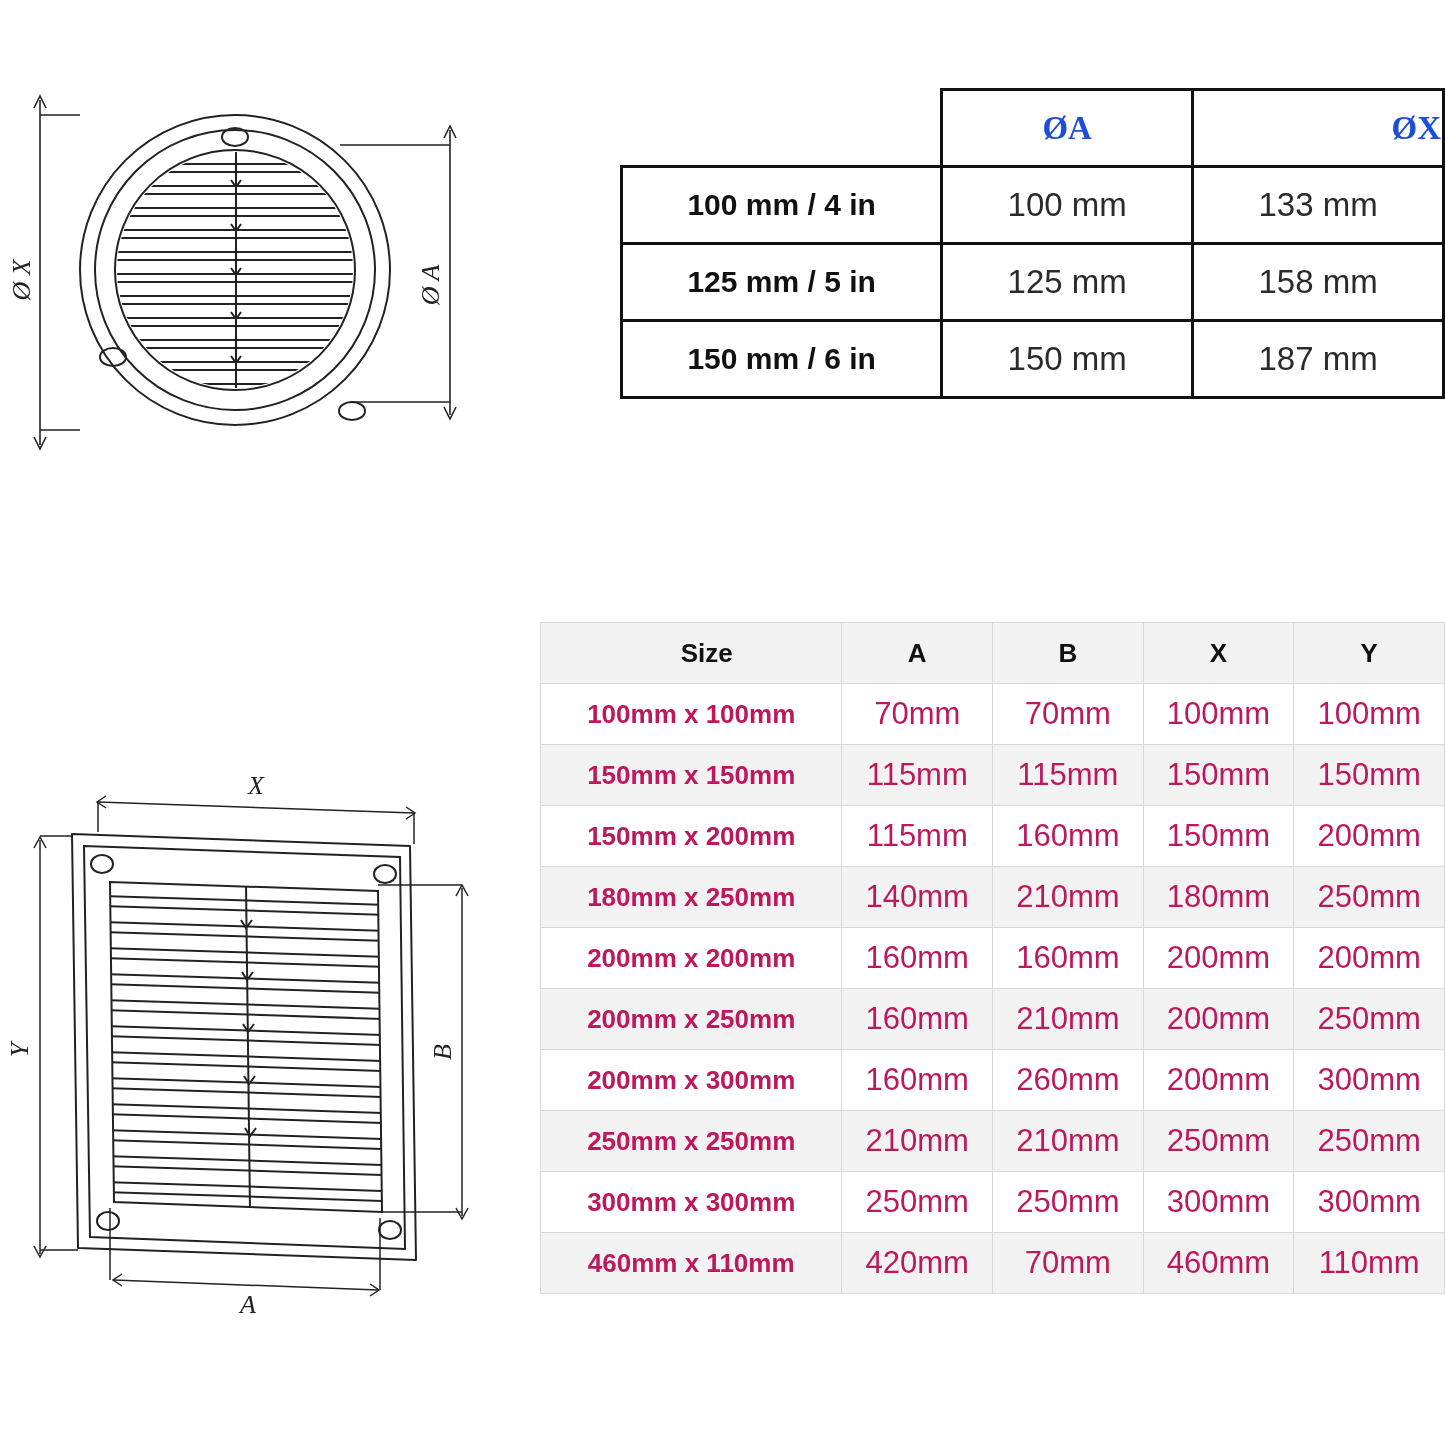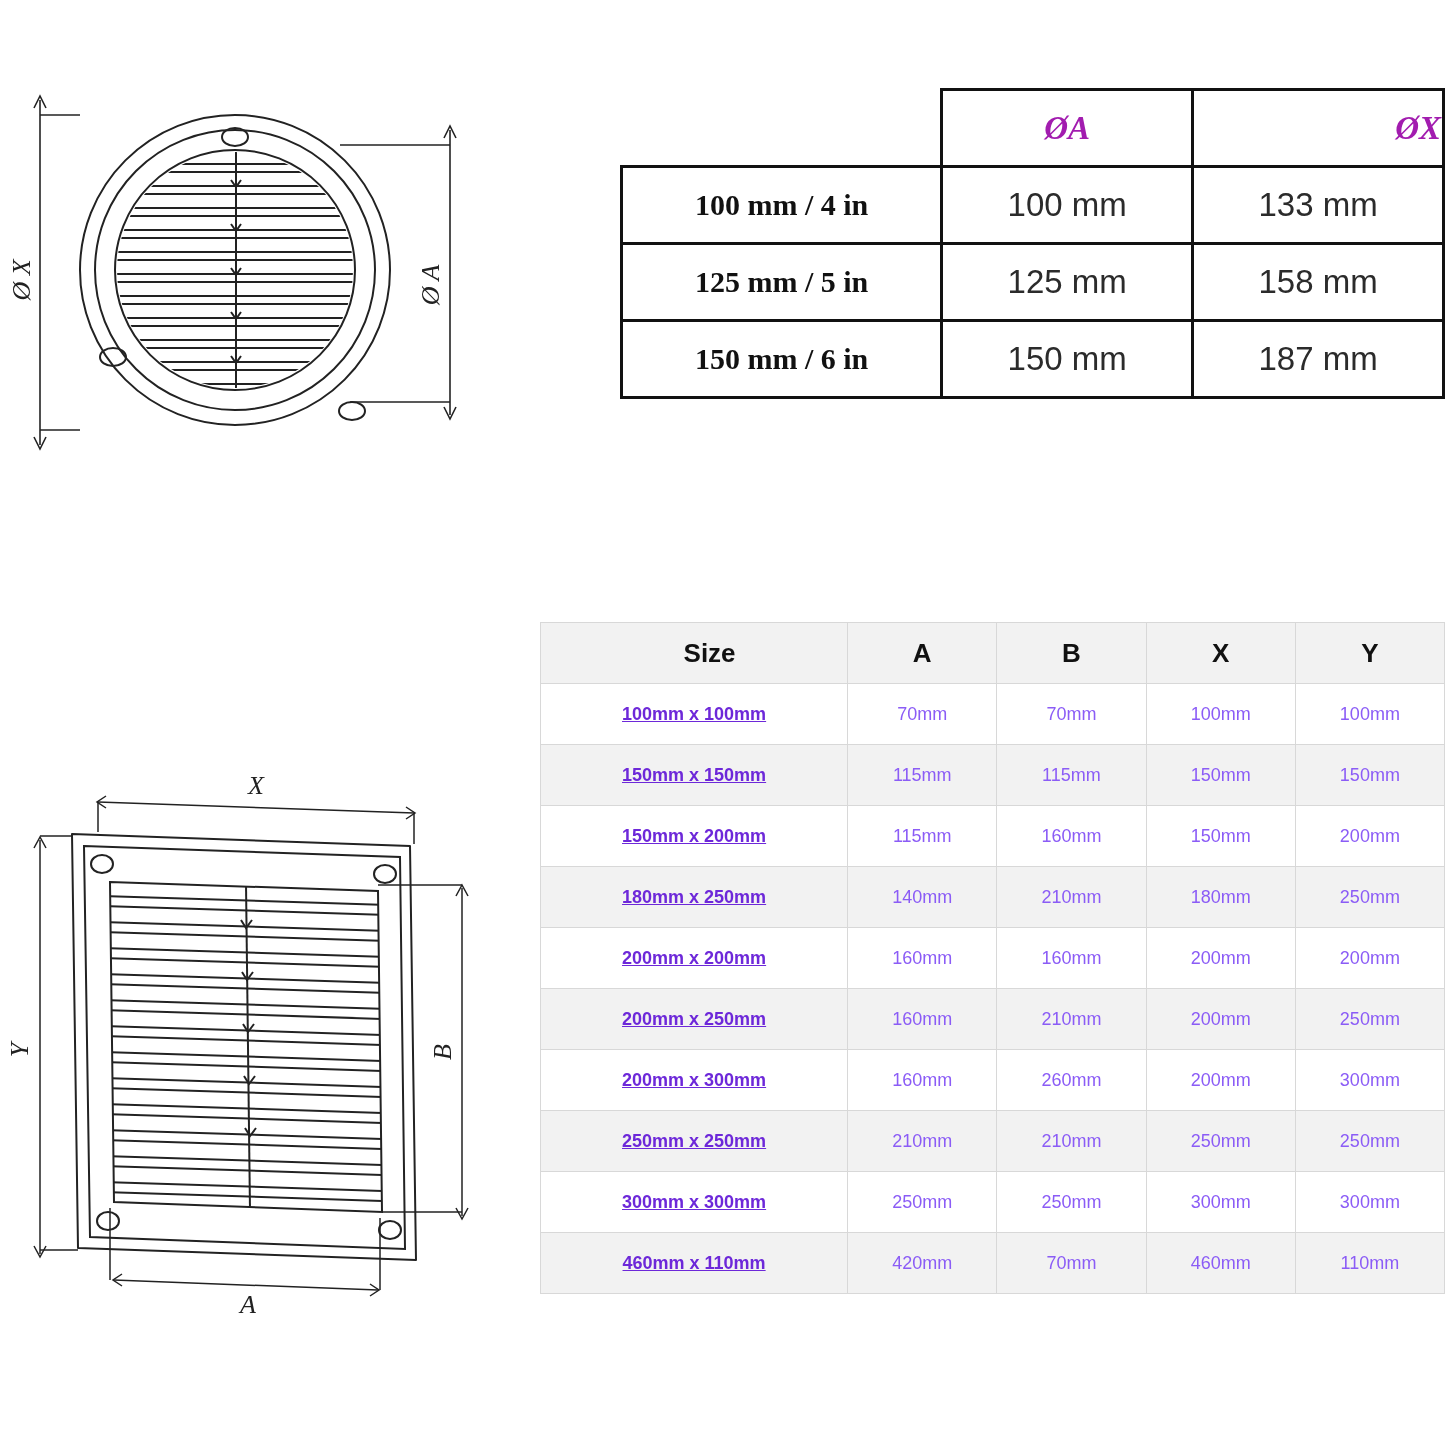--- a/index.html
+++ b/index.html
@@ -42,28 +42,27 @@
     font-weight: 400;
     color: #2b2b2b;
   }
   #round-table .col-size { width: 317px; }
   #round-table .col-a    { width: 246px; }
   #round-table .col-x    { width: 246px; text-align: right; }
   #round-table thead th {
     font-family: "Liberation Serif", serif;
     font-weight: 700;
     font-size: 33px;
-    color: #a21caf;
-    font-style: italic;
+    color: #1d4ed8;
   }
   #round-table .blank-cell {
     border: none;
   }
   #round-table .size-cell {
-    font-family: Liberation Serif, serif;
+    font-family: Liberation Sans, sans-serif;
     font-weight: 700;
     font-size: 30px;
     color: #111111;
     margin-top: 16px;
   }
 
   
   #square-diagram {
     position: absolute;
     left: 10px;
@@ -78,22 +77,22 @@
     left: 540px;
     top: 622px;
     border-collapse: collapse;
     table-layout: fixed;
   }
   #square-table th, #square-table td {
     border: 1px solid #d8d8d8;
     height: 58px;
     text-align: center;
     vertical-align: middle;
-    font-size: 18px;
-    color: #8b5cf6;
+    font-size: 31px;
+    color: #be185d;
     font-weight: 400;
   }
   #square-table .c-size { width: 288px; padding-left: 32px; }
   #square-table .c-a    { width: 152px; }
   #square-table .c-b    { width: 152px; }
   #square-table .c-x    { width: 152px; }
   #square-table .c-y    { width: 152px; }
   #square-table thead th {
     background: #f2f2f2;
     font-weight: 700;
@@ -102,23 +101,22 @@
   }
   #square-table thead th.c-size { text-align: center; }
   #square-table tbody tr:nth-child(even) td {
     background: #f2f2f2;
   }
   #square-table tbody tr:nth-child(odd) td {
     background: #ffffff;
   }
   #square-table td.sz {
     font-weight: 700;
-    font-size: 18px;
-    color: #6d28d9;
-    text-decoration: underline;
+    font-size: 26px;
+    color: #be185d;
   }
 
   .dim-label {
     font-family: "Liberation Serif", serif;
     font-style: italic;
     font-size: 26px;
     fill: #222222;
   }
 </style>
 </head>

